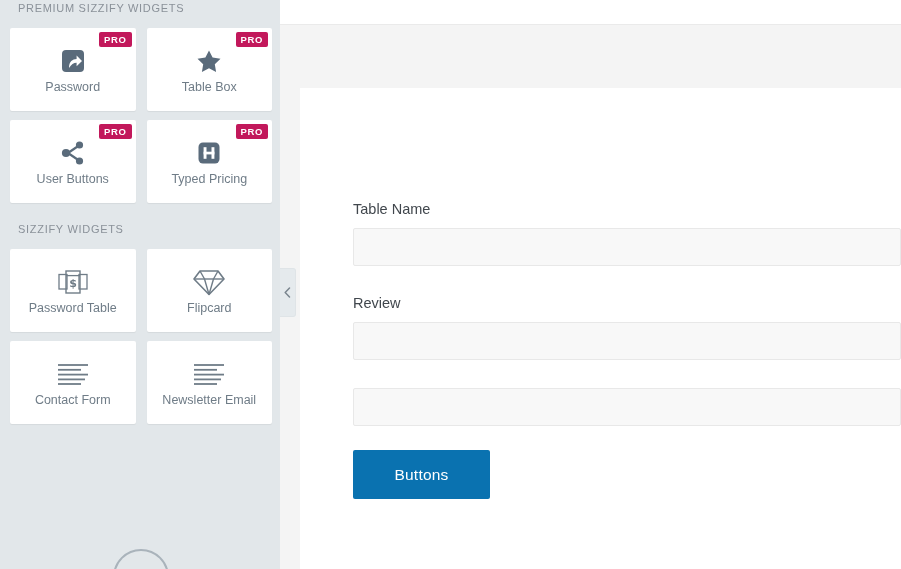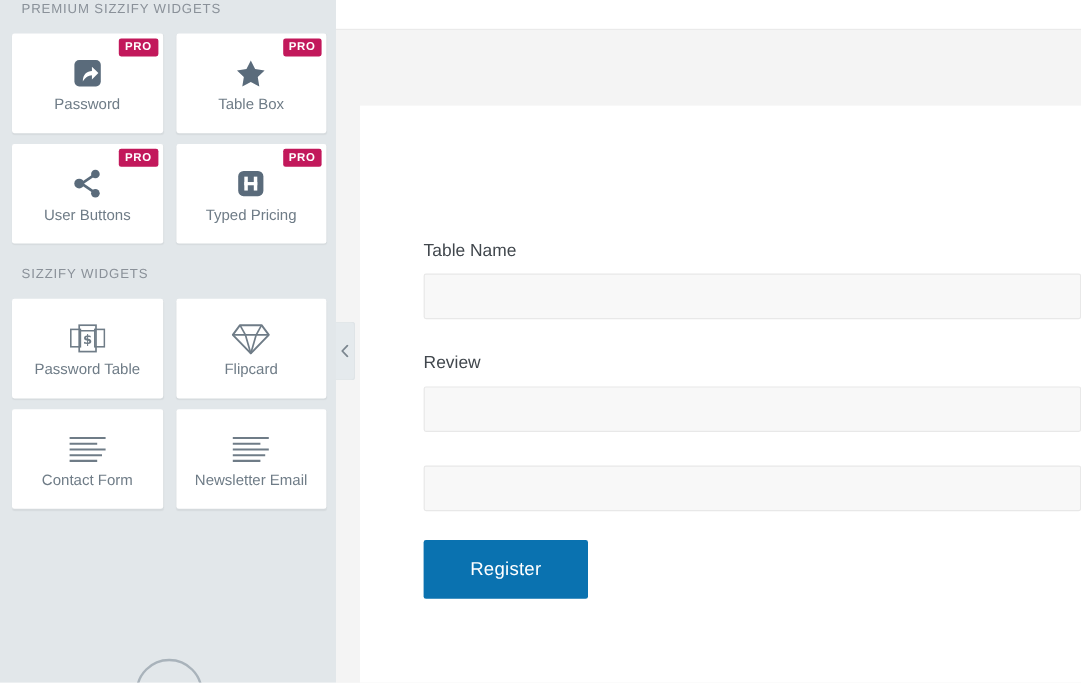--- a/index.html
+++ b/index.html
@@ -338,17 +338,17 @@
 
         <div class="field">
           <label class="field-label">Review</label>
           <input class="field-input" type="email" placeholder="" style="">
         </div>
 
         <div class="field">
           <input class="field-input" type="password" placeholder="" style="">
         </div>
 
-        <button id="register-button" type="submit">Register</button>
+        <button id="register-button" type="submit">Buttons</button>
       </form>
     </div>
   </div>
 </div>
 
 </body></html>

